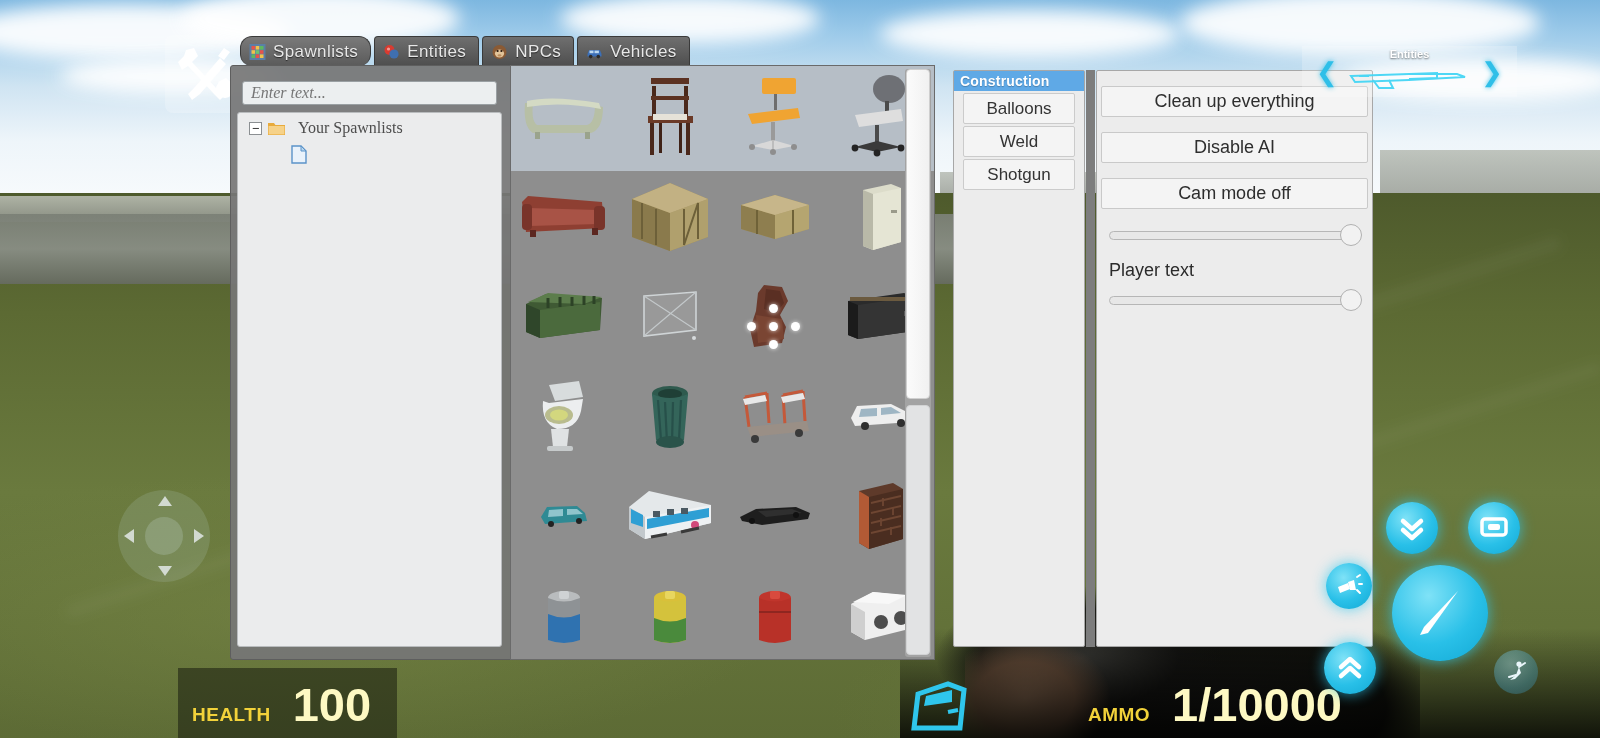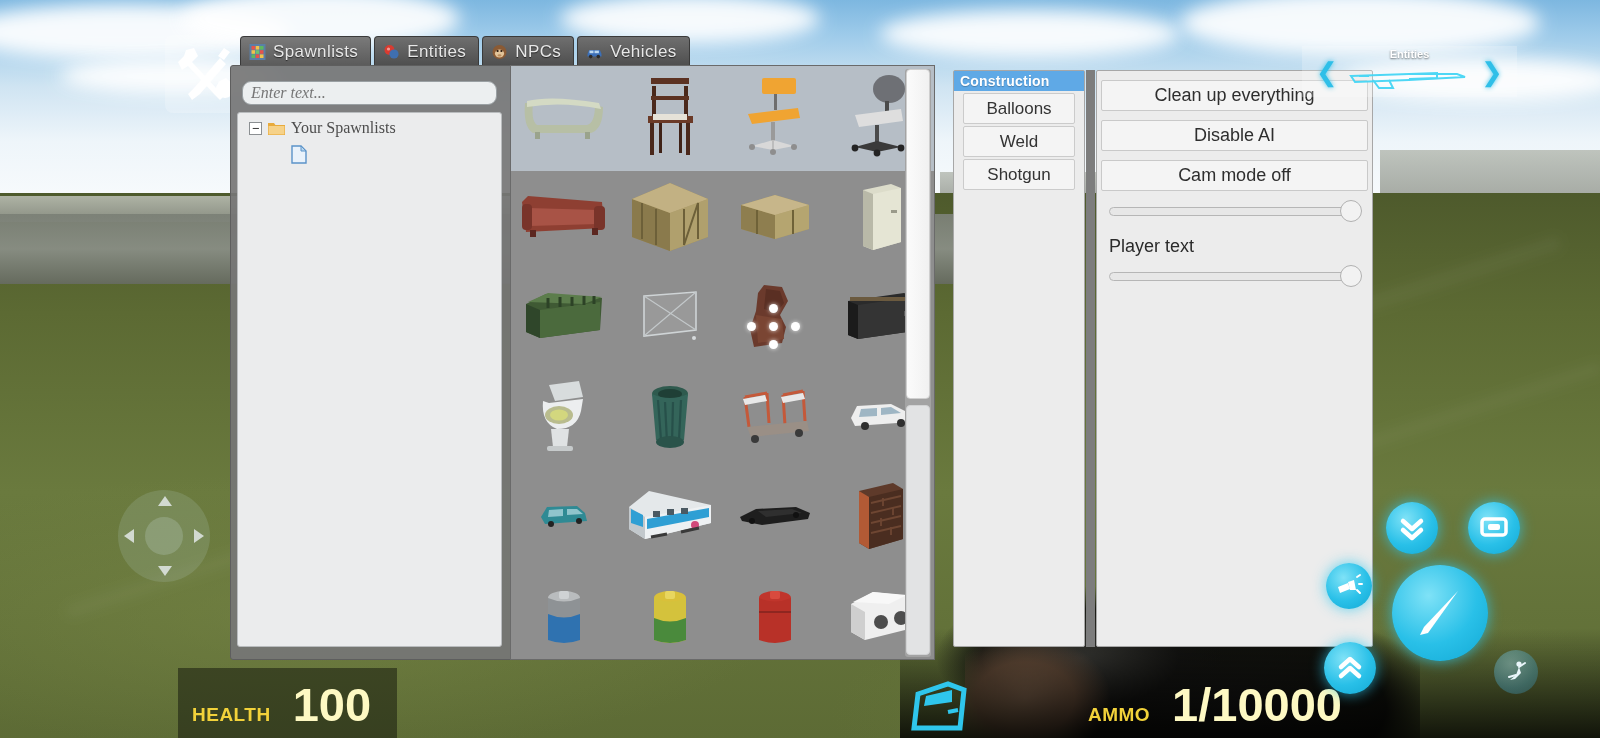--- a/index.html
+++ b/index.html
@@ -77,52 +77,52 @@
   .tab {
     height:30px; padding:0 12px 0 8px;
     display:flex; align-items:center; gap:7px;
     background:linear-gradient(to bottom,#6f6f6f,#4e4e4e);
     border:1px solid #3a3a3a; border-bottom:none;
     border-radius:4px 4px 0 0;
     color:#e8e8e8; font-size:17px; letter-spacing:.4px;
     text-shadow:0 1px 1px rgba(0,0,0,.6);
     white-space:nowrap;
   }
-  .tab.active { background:linear-gradient(to bottom,#7a7a7a,#5a5a5a); }
+  .tab.active { background:linear-gradient(to bottom,#7a7a7a,#5a5a5a);border-radius:12px; }
   .tab-ico { width:17px; height:16px; display:block; }
 
   .panel-frame {
     position:absolute; left:65px; top:30px; width:705px; height:595px;
     background:rgba(118,118,118,.93);
     border:1px solid #5e5e5e;
     border-radius:3px;
   }
 
   .search-box {
     position:absolute; left:77px; top:46px; width:255px; height:24px;
-    background:#eceff0; border:1px solid #9aa0a3; border-radius:9px;
+    background:#eceff0; border:1px solid #9aa0a3; border-radius:3px;
     display:flex; align-items:center; padding:0 8px;
   }
   .search-box input {
     border:0; outline:0; background:transparent; width:100%;
     font-family:"Liberation Serif", serif; font-style:italic;
     font-size:16px; color:#6f7477;
   }
 
   .tree-panel {
     position:absolute; left:72px; top:77px; width:265px; height:535px;
     background:#ebeced; border:1px solid #b9bcbe; border-radius:3px;
   }
   .tree-row { display:flex; align-items:center; gap:6px; padding:6px 0 0 11px; }
   .tree-toggle {
     width:13px; height:13px; border:1px solid #8b8f92; background:#fff;
     display:flex; align-items:center; justify-content:center;
     font-size:12px; line-height:9px; color:#3b3b3b; font-family:"DejaVu Sans Mono", monospace;
   }
-  .tree-label { font-size:16px; color:#4d4d4d; font-family:"Liberation Serif", serif; }
+  .tree-label { font-size:16px; color:#4d4d4d; font-family:"Liberation Serif", serif;margin-left:7px; }
   .tree-child { padding:8px 0 0 53px; }
 
   .content-panel {
     position:absolute; left:345px; top:30px; width:425px; height:595px;
     background:#8c8c8c; border:1px solid #6a6a6a; overflow:hidden;
   }
   .icon-grid {
     position:absolute; inset:0;
     background:linear-gradient(to bottom,#b6bec6 0px,#b6bec6 105px,#8e8e8e 105px,#8e8e8e 100%);
   }
@@ -171,21 +171,21 @@
     padding-left:6px; letter-spacing:.2px;
     text-shadow:0 1px 1px rgba(0,0,0,.25);
   }
   .cat-item {
     height:31px; margin:2px 9px; background:#f4f4f4;
     border:1px solid #cbcbcb; border-radius:2px;
     display:flex; align-items:center; justify-content:center;
     font-size:17px; color:#343434;
   }
   .act-btn {
-    height:31px; margin:9px 4px; background:#f4f4f4;
+    height:31px; margin:15px 4px; background:#f4f4f4;
     border:1px solid #c9c9c9; border-radius:2px;
     display:flex; align-items:center; justify-content:center;
     font-size:18px; color:#2e2e2e;
   }
   .slider-label { font-size:18px; color:#2b2b2b; padding:14px 0 0 12px; }
   .slider-wrap { position:relative; margin:8px 12px 0 12px; height:22px; }
   .slider-track {
     position:absolute; top:7px; left:0; right:0; height:9px;
     background:#e7e7e7; border:1px solid #b6b6b6; border-radius:6px;
   }

